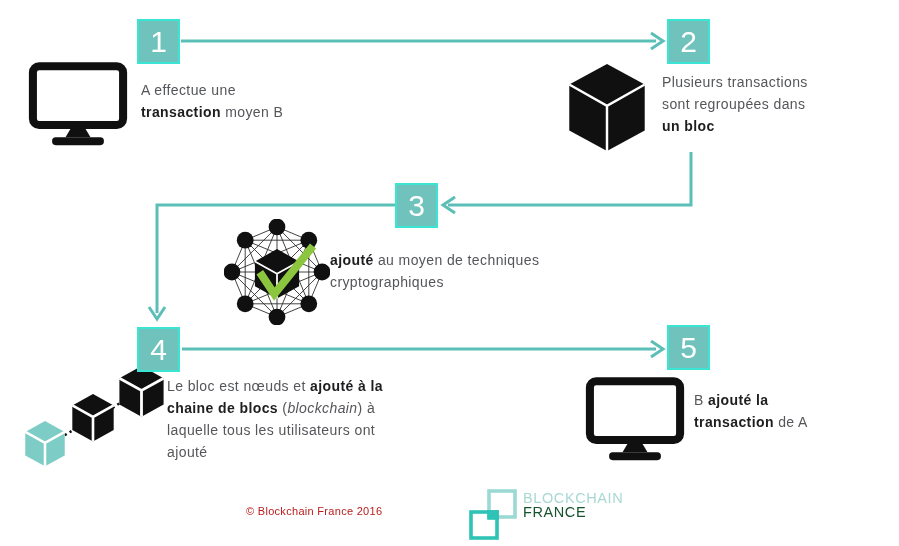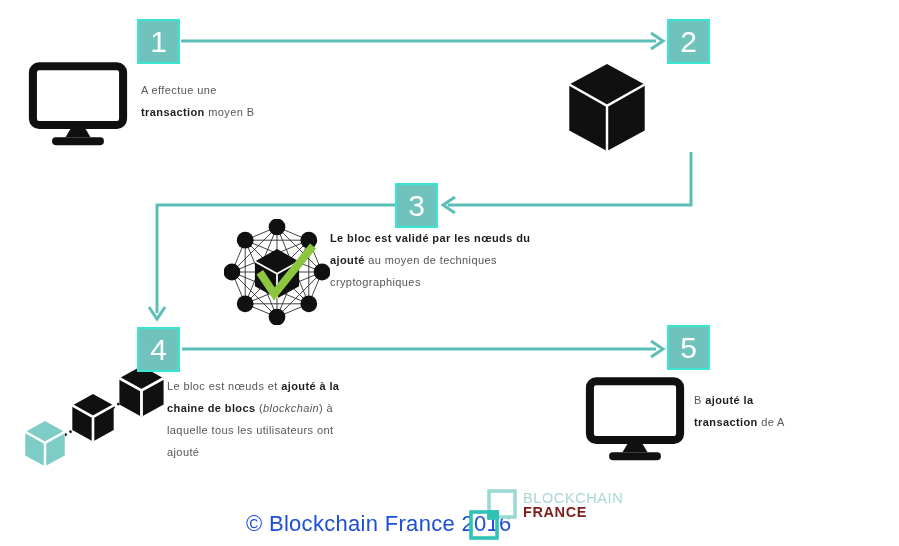--- a/index.html
+++ b/index.html
@@ -6,32 +6,32 @@
   #canvas{position:relative;width:899px;height:546px;background:#ffffff;overflow:hidden;
           font-family:"Liberation Sans",sans-serif;}
   svg{display:block;}
   #connectors{position:absolute;left:0;top:0;z-index:0;}
   #connectors path, #connectors polyline{fill:none;stroke:#5CBFB7;stroke-width:3;}
   .stepbox{position:absolute;width:43px;height:45px;box-sizing:border-box;
            background:#6FC3BC;border:2px solid #3BE5D4;color:#ffffff;
            display:flex;align-items:center;justify-content:center;
            font-size:30px;line-height:1;z-index:2;}
   .icon{position:absolute;z-index:1;}
-  .txt{position:absolute;z-index:2;font-size:11px;line-height:22px;letter-spacing:0.4px;
+  .txt{position:absolute;z-index:2;font-size:14px;line-height:22px;letter-spacing:0.4px;
        color:#55565A;white-space:nowrap;}
   .txt .b{font-weight:700;color:#1E1E20;}
   .txt .i{font-style:italic;}
   #net-edges line{stroke:#2B2B2B;stroke-width:1;}
   #net-nodes circle{fill:#101010;}
-  .copyright{position:absolute;left:246px;top:505px;z-index:2;font-size:22px;
-             letter-spacing:0.3px;color:#1d4ed8;margin-top:6px;}
+  .copyright{position:absolute;left:246px;top:505px;z-index:2;font-size:11px;
+             letter-spacing:0.3px;color:#b91c1c;}
   .logo-text{position:absolute;left:523px;top:492px;z-index:2;font-size:14.5px;
              line-height:13.5px;letter-spacing:0.6px;}
   .logo-text .l1{color:#A9D8D4;}
-  .logo-text .l2{color:#7f1d1d;font-weight:bold;}
+  .logo-text .l2{color:#14532d;}
 </style>
 </head>
 <body>
 
 <div id="canvas">
 
   <svg id="connectors" width="899" height="546" viewBox="0 0 899 546">
     <path d="M181,41 H656"></path>
     <polyline points="651,33 663,41 651,49"></polyline>
     <path d="M691,152 V205 H448"></path>
@@ -60,20 +60,25 @@
   </svg>
   <div class="txt" style="left:141px;top:79px">
     <span>A effectue une</span><br>
     <span class="b">transaction</span><span> moyen B</span>
   </div>
 
   <svg class="icon" style="left:566px;top:63px" width="82" height="89" viewBox="0 0 100 108">
     <polygon points="50,1 96,26 96,82 50,107 4,82 4,26" fill="#101010"></polygon>
     <path d="M4,26 L50,52 L96,26 M50,52 L50,107" stroke="#ffffff" stroke-width="3" fill="none"></path>
   </svg>
+  <div class="txt" style="left:662px;top:71px">
+    <span>Plusieurs transactions</span><br>
+    <span>sont regroupées dans</span><br>
+    <span class="b">un bloc</span>
+  </div>
 
   <svg class="icon" style="left:224px;top:219px" width="106" height="106" viewBox="0 0 120 120">
     <g id="net-edges">
         <line x1="60" y1="9" x2="96" y2="24"></line>
         <line x1="60" y1="9" x2="111" y2="60"></line>
         <line x1="60" y1="9" x2="96" y2="96"></line>
         <line x1="60" y1="9" x2="60" y2="111"></line>
         <line x1="60" y1="9" x2="24" y2="96"></line>
         <line x1="60" y1="9" x2="9" y2="60"></line>
         <line x1="60" y1="9" x2="24" y2="24"></line>
@@ -107,21 +112,21 @@
         <circle cx="60" cy="111" r="9.5"></circle>
         <circle cx="24" cy="96" r="9.5"></circle>
         <circle cx="9" cy="60" r="9.5"></circle>
         <circle cx="24" cy="24" r="9.5"></circle>
       </g>
     <polygon points="60,34 85,48 85,76 60,90 35,76 35,48" fill="#101010"></polygon>
     <path d="M35,48 L60,62 L85,48 M60,62 L60,90" stroke="#ffffff" stroke-width="2" fill="none"></path>
     <polyline points="43,64 57,85 98,34" fill="none" stroke="#8CC63E" stroke-width="9" stroke-linecap="square"></polyline>
   </svg>
   <div class="txt" style="left:330px;top:227px">
-    <span class="b">Le bloc est validé par les nœuds du</span><br>
+    <br>
     <span class="b">ajouté</span><span> au moyen de techniques</span><br>
     <span>cryptographiques</span>
   </div>
 
   <svg class="icon" style="left:24px;top:366px" width="142" height="106" viewBox="0 0 142 106">
     <defs>
       <g id="cube-def">
         <polygon points="50,0 97,26 97,82 50,108 3,82 3,26" fill="currentColor"></polygon>
         <path d="M3,26 L50,52 L97,26 M50,52 L50,108" stroke="#ffffff" stroke-width="6" fill="none"></path>
       </g>

